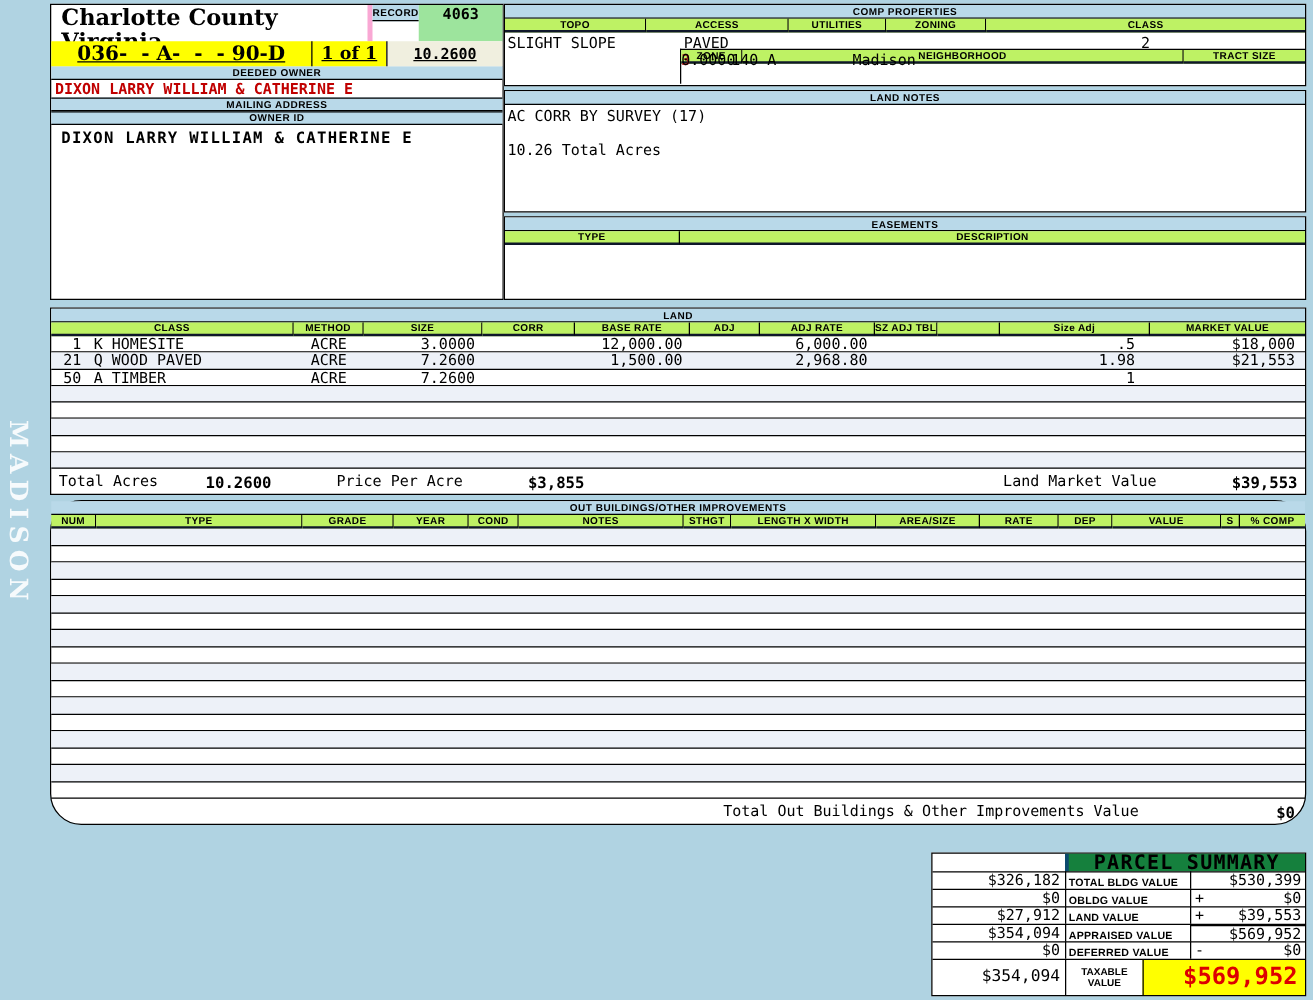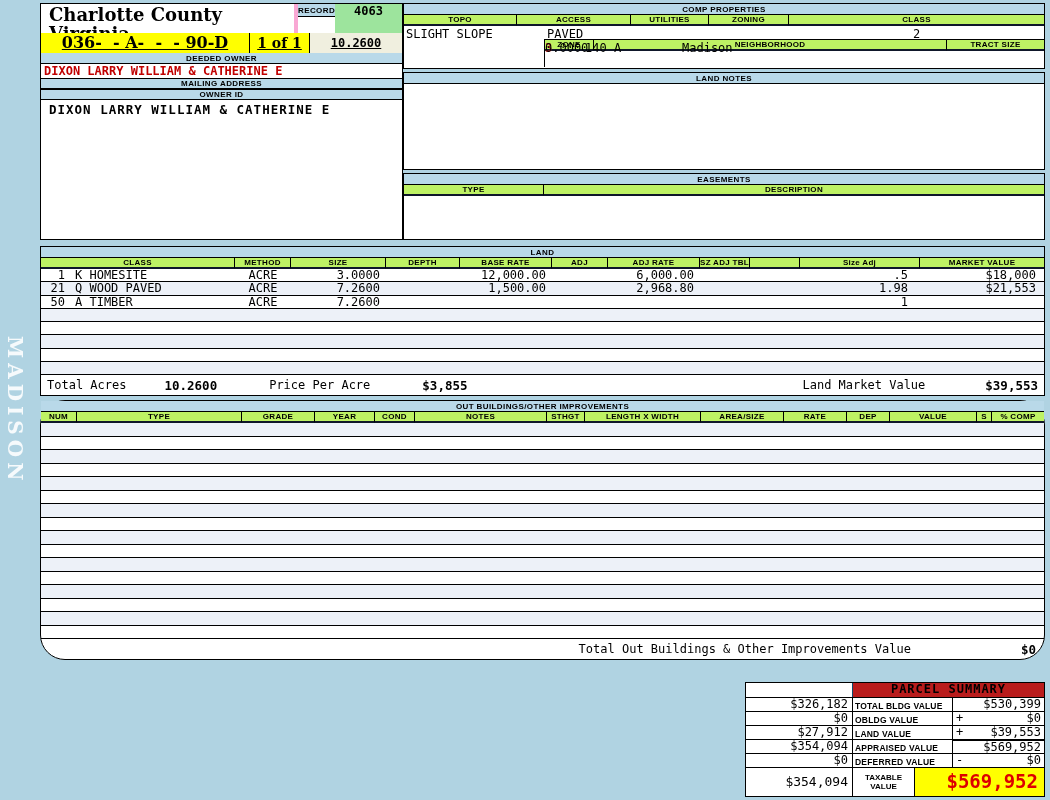--- a/index.html
+++ b/index.html
@@ -104,22 +104,22 @@
   .ob-rows { height:216px; display:flex; flex-direction:column; }
   .ob-row { flex:1; border-bottom:1px solid #000; }
   .ob-total { height:20px; display:flex; align-items:center; font-size:12px; }
   .ob-total .spacer { flex:1; }
   .obt-val { margin-left:110px; margin-right:8px; font-weight:bold; font-size:12.5px; }
 
   
   .summary { position:absolute; left:745px; top:682px; width:300px; background:#fff; border:1px solid #000; }
   .sum-grid { display:grid; grid-template-columns:106px 100px 1fr; grid-auto-rows:14px; }
   .scell { font-size:12px; line-height:13px; overflow:hidden; }
-  .sum-title { grid-column:2 / 4; background:#b91c1c; border-left:1px solid #0c4a6e;
-    font-family:"DejaVu Sans Mono", monospace; font-weight:bold; font-size:12px;
+  .sum-title { grid-column:2 / 4; background:#15803d; border-left:3px solid #0c4a6e;
+    font-family:"DejaVu Sans Mono", monospace; font-weight:bold; font-size:16px;
     text-align:center; letter-spacing:1px; }
   .sleft { text-align:right; padding-right:4px; border-top:1px solid #000; font-family:"DejaVu Sans Mono", monospace; }
   .slabel { border-top:1px solid #000; border-left:1px solid #000; font-size:8.5px; font-weight:bold;
     padding:2px 0 0 2px; letter-spacing:.2px; }
   .sright { border-top:1px solid #000; border-left:1px solid #000; display:flex; font-family:"DejaVu Sans Mono", monospace; }
   .sright .op { padding-left:3px; }
   .sright .sval { margin-left:auto; padding-right:3px; }
   .sright.heavy { border-top:2px solid #000; }
   .tax-row { display:grid; grid-template-columns:106px 62px 1fr; height:29px; border-top:1px solid #000; }
   .tax-left { text-align:right; padding-right:4px; font-size:13px; line-height:28px; font-family:"DejaVu Sans Mono", monospace; }
@@ -182,37 +182,41 @@
           <span class="mono nbhd-name">Madison</span>
         </div>
         <div class="tract-val mono">0.0000</div>
       </div>
     </div>
   </div>
 </div>
 
 <div class="panel notes-panel">
   <div class="bar">LAND NOTES</div>
+  <div class="notes-body mono">
+    <div>AC CORR BY SURVEY (17)</div>
+    <div class="note2">10.26 Total Acres</div>
+  </div>
 </div>
 
 <div class="panel ease-panel">
   <div class="bar">EASEMENTS</div>
   <div class="ease-headers">
     <div class="hcell">TYPE</div>
     <div class="hcell last">DESCRIPTION</div>
   </div>
 </div>
 
 <div class="panel land-panel">
   <div class="bar">LAND</div>
   <div class="land-grid">
     <div class="hcell">CLASS</div>
     <div class="hcell">METHOD</div>
     <div class="hcell">SIZE</div>
-    <div class="hcell">DEPTH</div>
+    <div class="hcell">CORR</div>
     <div class="hcell">BASE RATE</div>
     <div class="hcell">ADJ</div>
     <div class="hcell">ADJ RATE</div>
     <div class="hcell">SZ ADJ TBL</div>
     <div class="hcell"></div>
     <div class="hcell">Size Adj</div>
     <div class="hcell last">MARKET VALUE</div>
   </div>
   <div class="land-rows" id="land-rows">
       <div class="land-row land-grid">

